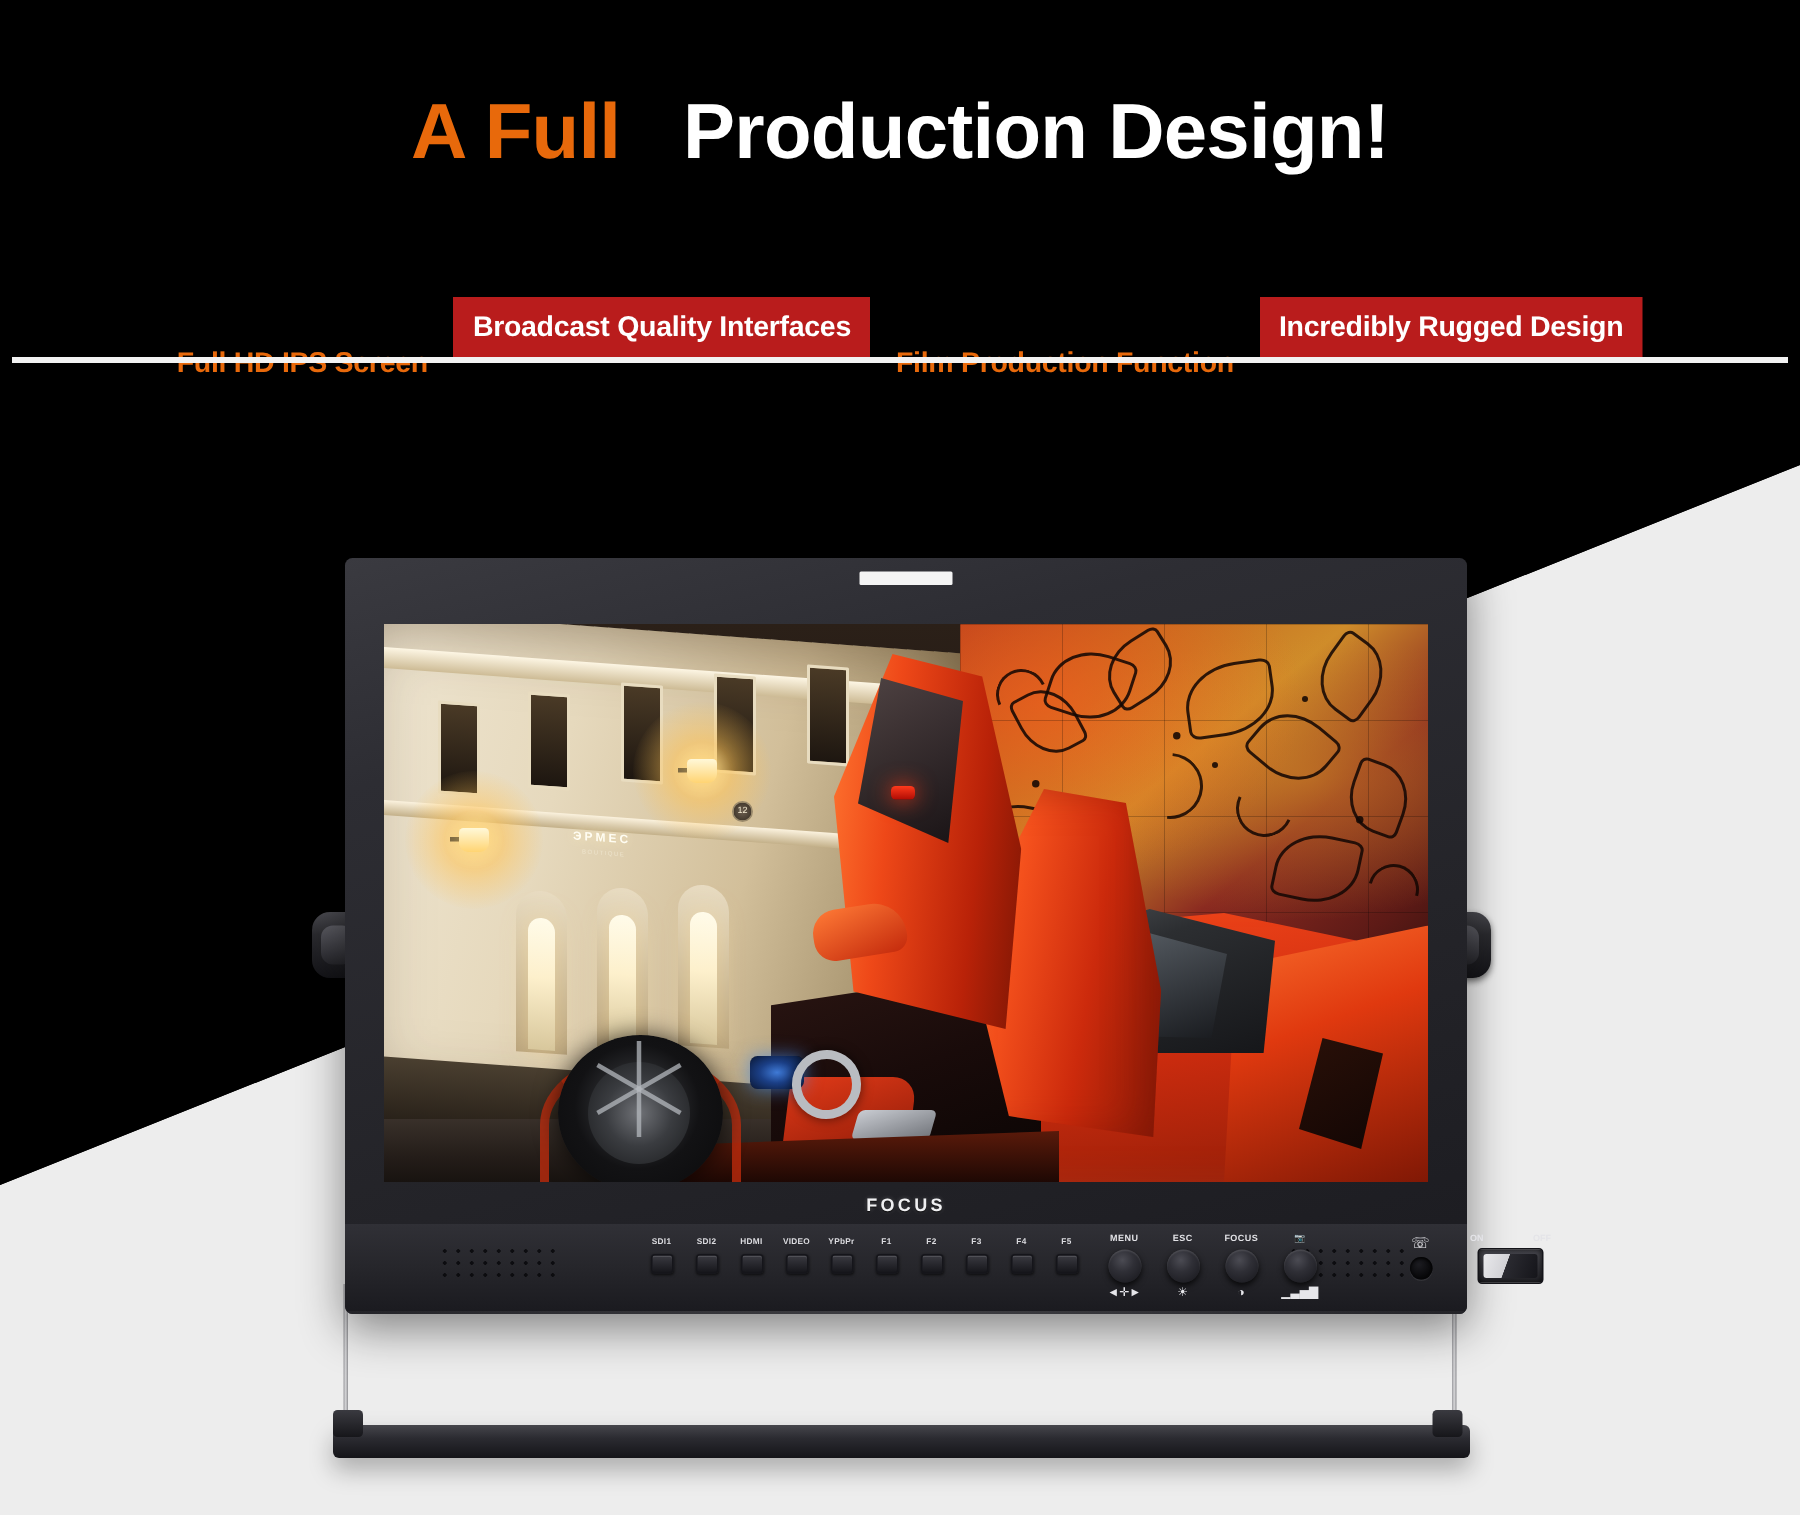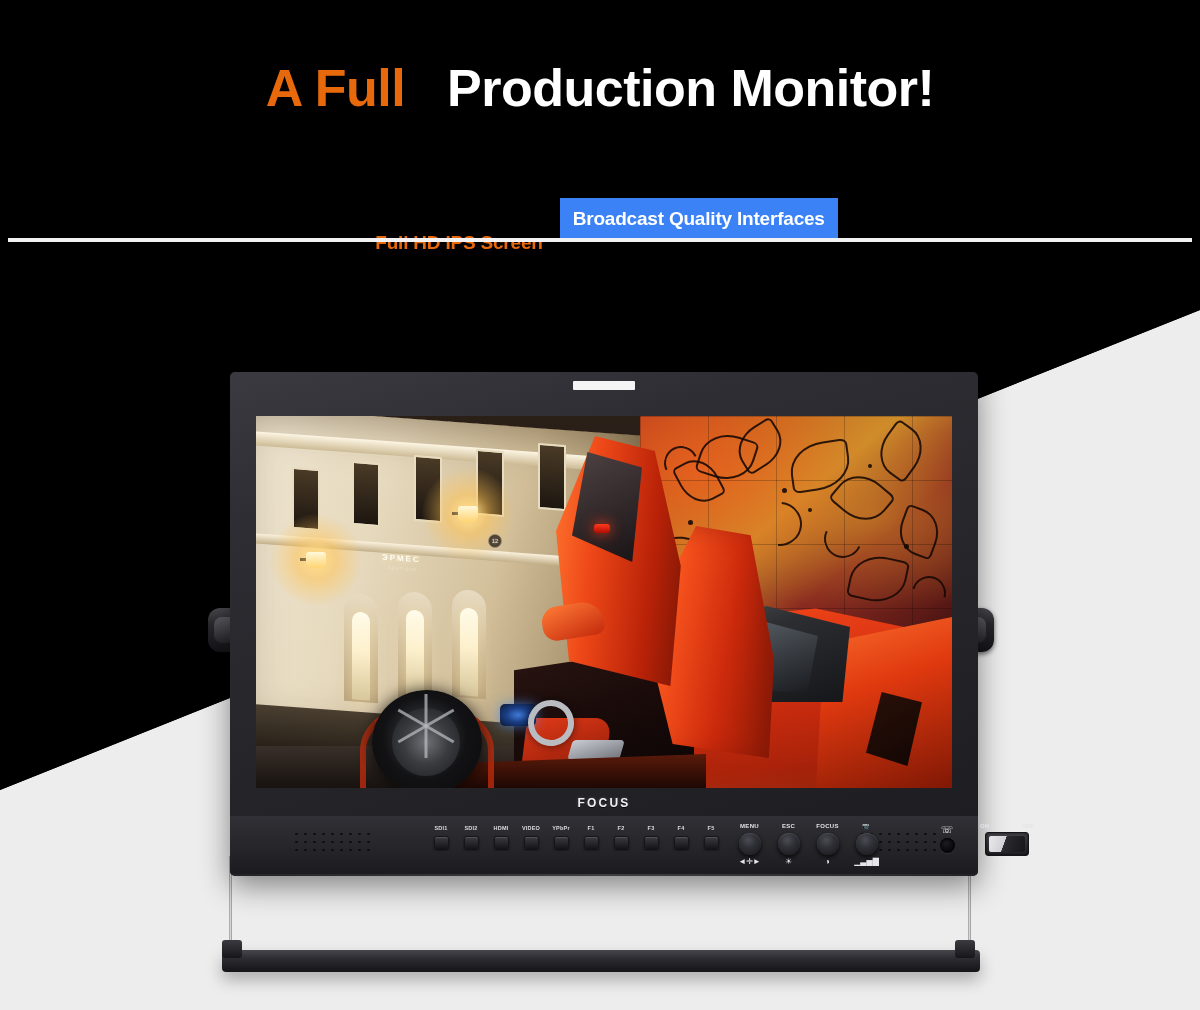--- a/index.html
+++ b/index.html
@@ -42,21 +42,21 @@
     gap:4px;
   }
   .tab {
     display:flex; align-items:center; justify-content:center;
     padding:0 13px;
     font-size:19px; font-weight:bold; line-height:1;
     white-space:nowrap;
     letter-spacing:-0.2px;
   }
   .tab.light { background:#f7f7f7; color:#E8690B;margin-top:44px; }
-  .tab.solid { background:#3b82f6; color:#ffffff; }
+  .tab.solid { background:#b91c1c; color:#ffffff; }
 
   .tab-underline {
     position:absolute; left:8px; top:238px; width:1184px; height:4px;
     background:#f2f2f2;
   }
 
   
   .mount-knob {
     position:absolute; top:608px; width:36px; height:44px;
     background:linear-gradient(180deg,#4a4a50 0%, #2a2a2e 35%, #141418 100%);
@@ -419,26 +419,28 @@
 <body>
 
 <div class="stage">
 
   <div class="bg-light"></div>
   <div class="bg-black-top"></div>
 
   <div class="headline">
     <span class="accent">A Full</span>
     <span>&nbsp;</span>
-    <span class="plain">Production Monitor!</span>
+    <span class="plain">Production Design!</span>
   </div>
 
   <div class="tabstrip">
     <div class="tab light">Full HD IPS Screen</div>
     <div class="tab solid">Broadcast Quality Interfaces</div>
+    <div class="tab light">Film Production Function</div>
+    <div class="tab solid">Incredibly Rugged Design</div>
   </div>
   <div class="tab-underline"></div>
 
   <div>
 
     <div class="mount-knob left"></div>
     <div class="mount-knob right"></div>
 
     <div class="stand-arm left"></div>
     <div class="stand-arm right"></div>

